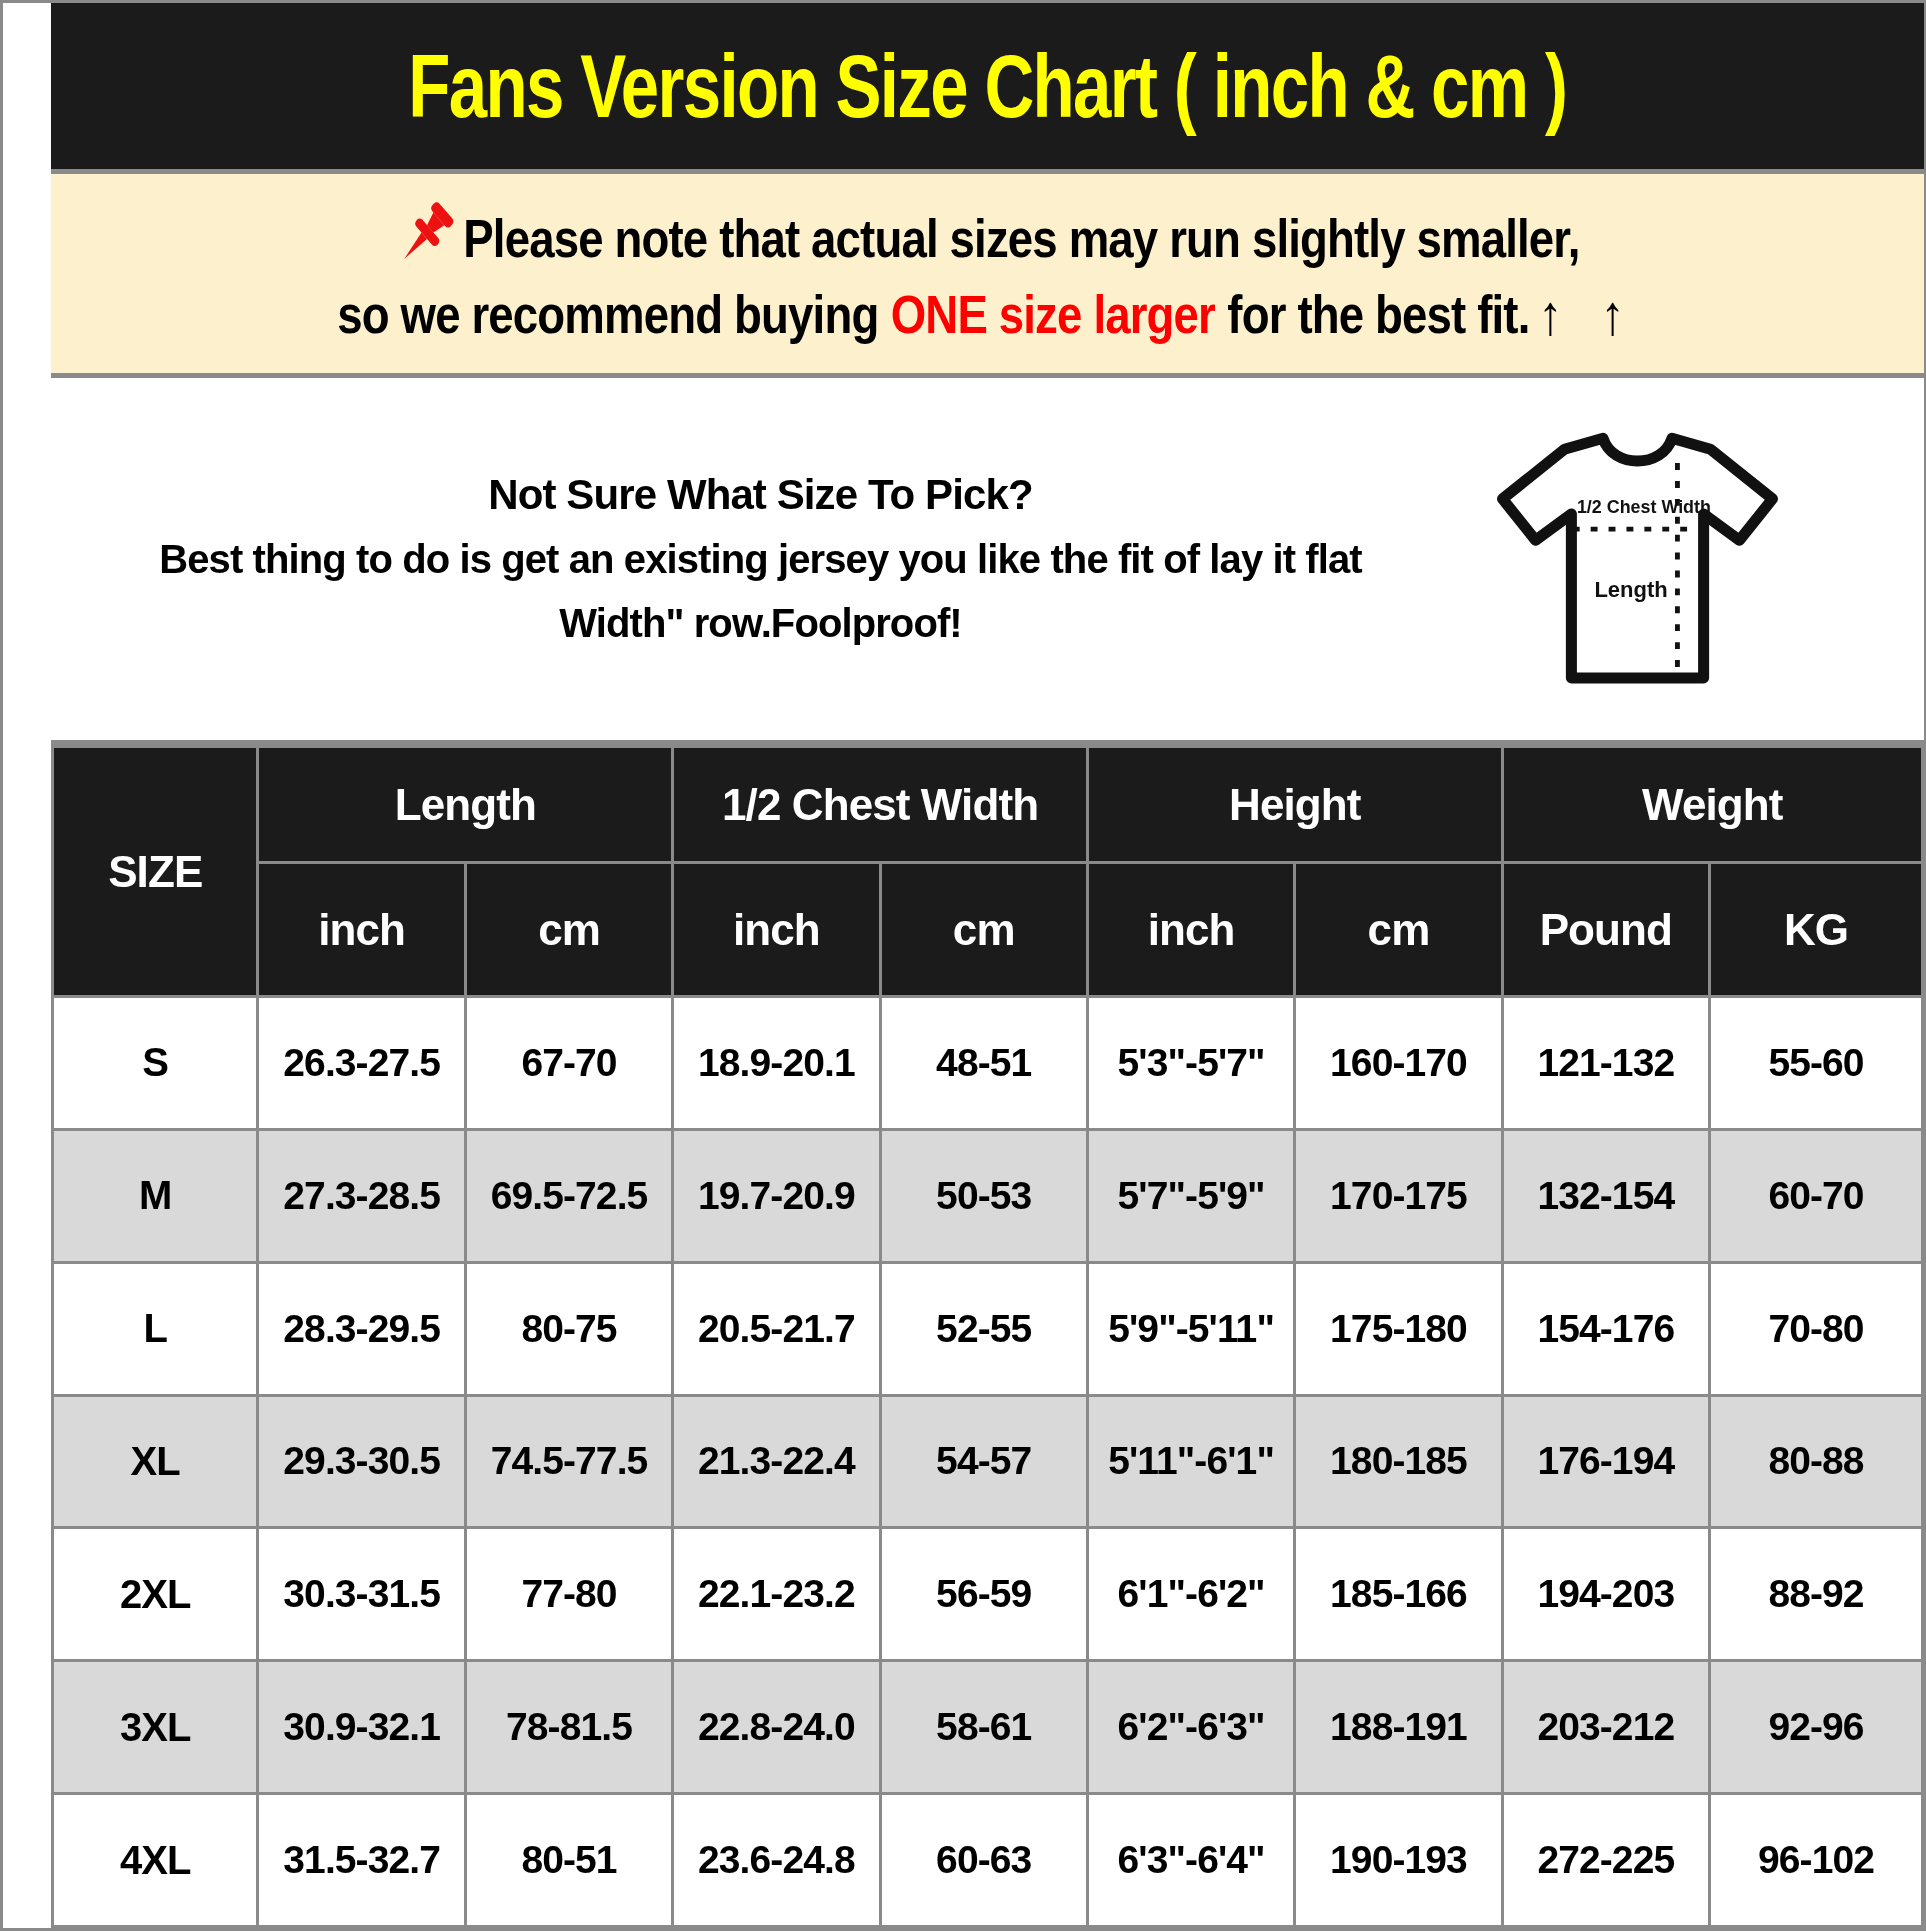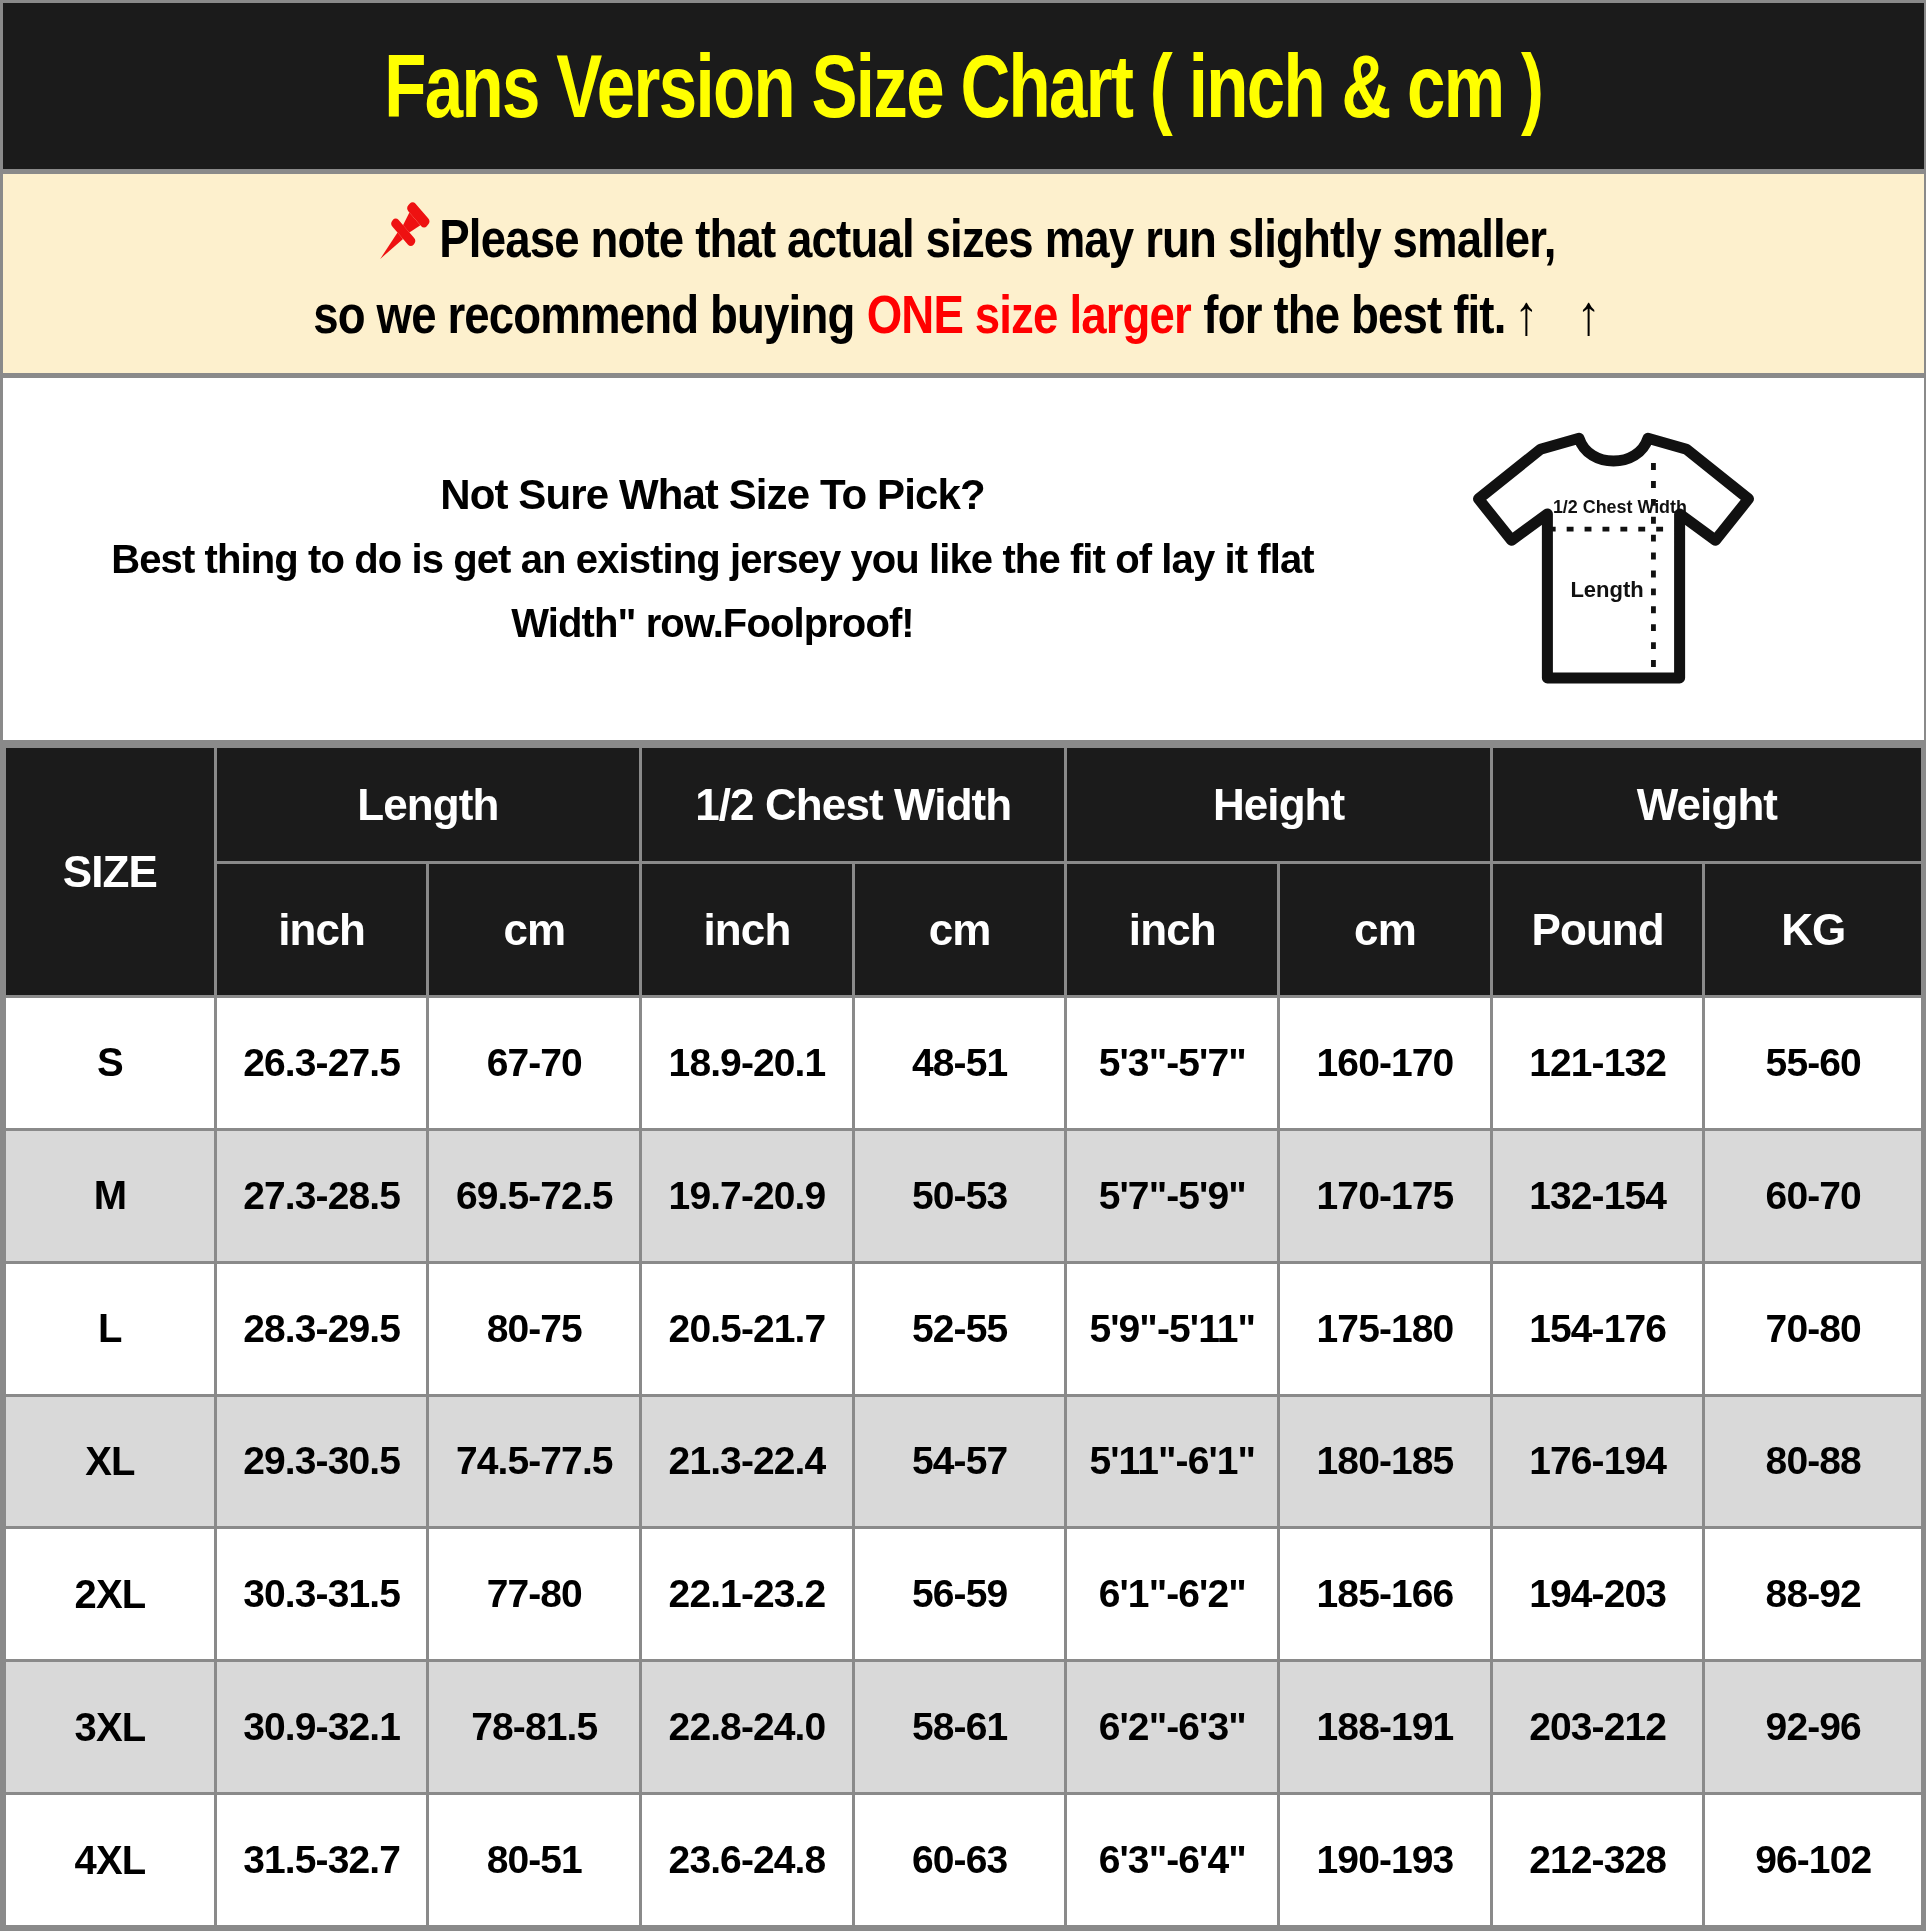--- a/index.html
+++ b/index.html
@@ -9,20 +9,21 @@
     font-family: "Liberation Sans", "DejaVu Sans", sans-serif;
     font-weight: bold;
     background: #ffffff;
   }
   .page {
     width: 1927px; height: 1931px;
     border: 3.7px solid #8a8a8a;
     display: flex; flex-direction: column;
     overflow: hidden;
     background: #ffffff;
+    padding-left: 48px;
   }
 
   
   .title-bar {
     height: 171px; flex: none;
     background: #1b1b1b;
     border-bottom: 5.5px solid #8a8a8a;
     display: flex; align-items: center; justify-content: center;
   }
   .title-bar .title {
@@ -255,20 +256,20 @@
           <td>92-96</td>
         </tr>
         <tr>
           <td class="size-cell">4XL</td>
           <td>31.5-32.7</td>
           <td>80-51</td>
           <td>23.6-24.8</td>
           <td>60-63</td>
           <td>6'3"-6'4"</td>
           <td>190-193</td>
-          <td>212-328</td>
+          <td>272-225</td>
           <td>96-102</td>
         </tr>
       </tbody>
   </table>
 
 </div>
 
 
 </body></html>

